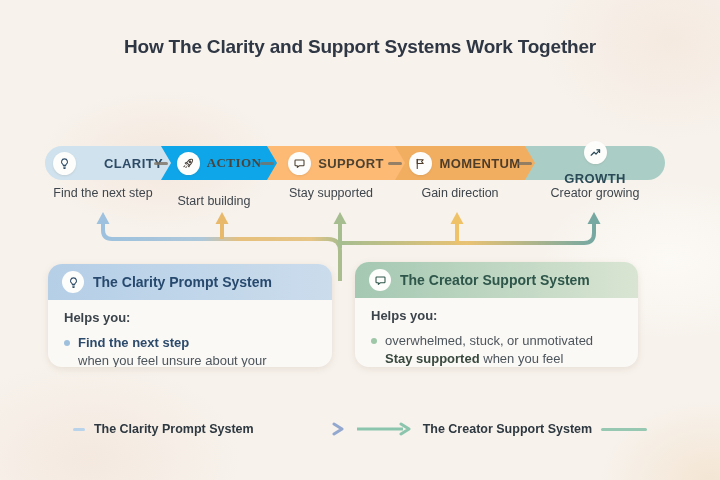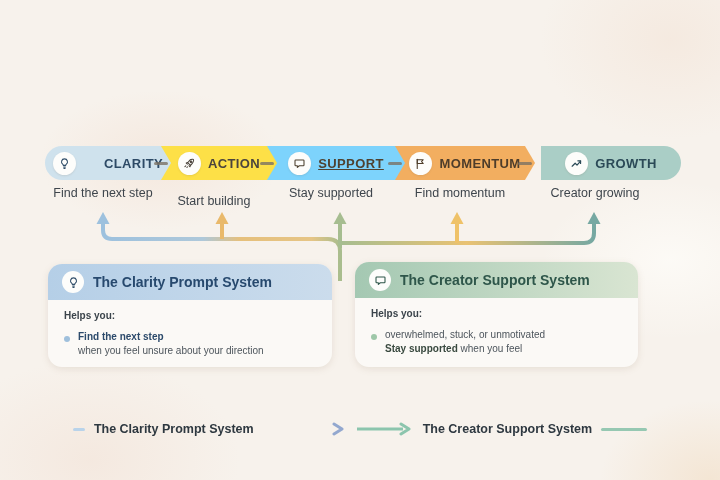--- a/index.html
+++ b/index.html
@@ -25,21 +25,21 @@
   .flowbar{position:absolute; left:45px; top:146px; width:620px; height:34px; z-index:2;}
   .stage{
     position:absolute; top:0; height:34px; display:flex; align-items:center;
     justify-content:center; gap:7px; font-size:13px; font-weight:bold; letter-spacing:.4px;
   }
   .s0{left:0;   width:126px; z-index:5; border-radius:17px 0 0 17px;
       clip-path:polygon(0 0, calc(100% - 10px) 0, 100% 50%, calc(100% - 10px) 100%, 0 100%);}
   .s1{left:116px;width:116px; z-index:4; clip-path:polygon(0 0, calc(100% - 10px) 0, 100% 50%, calc(100% - 10px) 100%, 0 100%);}
   .s2{left:222px;width:138px; z-index:3; clip-path:polygon(0 0, calc(100% - 10px) 0, 100% 50%, calc(100% - 10px) 100%, 0 100%);}
   .s3{left:350px;width:140px; z-index:2; clip-path:polygon(0 0, calc(100% - 10px) 0, 100% 50%, calc(100% - 10px) 100%, 0 100%);}
-  .s4{left:496px;width:140px; z-index:1; border-radius:0 17px 17px 0;}
+  .s4{left:480px;width:140px; z-index:1; border-radius:0 17px 17px 0;flex-direction:column;}
   .icon-circle{
     width:23px; height:23px; border-radius:50%; background:#fdfdfb;
     display:flex; align-items:center; justify-content:center; flex:0 0 auto;
     box-shadow:0 1px 2px rgba(120,100,80,.15);
   }
   .icon-circle svg{display:block;}
   .bar-dash{
     position:absolute; top:16px; width:14px; height:2.5px; border-radius:2px;
     background:#7a7264; z-index:6; opacity:.8;
   }
@@ -58,21 +58,21 @@
   .card{
     position:absolute; border-radius:14px; overflow:hidden; z-index:2;
     background:#fbf9f6; box-shadow:0 2px 7px rgba(150,125,100,.16);
   }
   .card-left{left:48px; top:264px; width:284px; height:103px;}
   .card-right{left:355px; top:262px; width:283px; height:105px;}
   .card-header{height:36px; display:flex; align-items:center; gap:9px; padding:0 14px; font-size:14px; font-weight:bold;}
   .card-left  .card-header{background:linear-gradient(90deg,#b5cfe7,#cbdcec); color:#27496e;}
   .card-right .card-header{background:linear-gradient(90deg,#a4c8b2,#d9e5d2); color:#2e564a;}
   .card-header .icon-circle{width:22px;height:22px;box-shadow:none;}
-  .card-body{padding:9px 16px 0 16px; font-size:10px; color:#4d555c; line-height:1.4;}
+  .card-body{padding:9px 16px 0 16px; font-size:13px; color:#4d555c; line-height:1.4;}
   .helps{font-weight:bold; color:#3b444b; margin-bottom:7px;}
   .bullet{display:flex; gap:8px;}
   .dot{width:6px;height:6px;border-radius:50%;margin-top:6px;flex:0 0 auto;}
   .card-left  .dot{background:#9fc0dc;}
   .card-right .dot{background:#9ec7a8;}
   .card-left  .bullet strong{color:#2c4a6b;}
   .card-right .bullet strong{color:#39493f;}
 
   
   .legend{
@@ -88,20 +88,21 @@
 <body>
 
 <div class="canvas">
 
   <div class="blob blob1"></div>
   <div class="blob blob2"></div>
   <div class="blob blob3"></div>
   <div class="blob blob4"></div>
   <div class="blob blob5"></div>
 
+  <div class="title">How The Clarity and Support Systems Work Together</div>
 
   <svg class="connectors" width="720" height="480" viewBox="0 0 720 480">
     <defs>
       <linearGradient id="gA" gradientUnits="userSpaceOnUse" x1="103" y1="0" x2="340" y2="0">
         <stop offset="0" stop-color="#9dc1de"></stop>
         <stop offset="0.42" stop-color="#aec8da"></stop>
         <stop offset="0.58" stop-color="#e6c07c"></stop>
         <stop offset="0.88" stop-color="#e6c586"></stop>
         <stop offset="1" stop-color="#a9bd8e"></stop>
       </linearGradient>
@@ -126,31 +127,31 @@
   <div class="flowbar">
     <div class="stage s0" style="background: rgb(207, 226, 237); color: rgb(45, 74, 102); gap: 28px;">
       <span class="icon-circle">
         <svg width="13" height="13" viewBox="0 0 24 24" fill="none" stroke="#33506b" stroke-width="2" stroke-linecap="round">
           <path d="M12 3.5a5.5 5.5 0 0 0-3.2 10c.6.45 1 1.1 1.1 1.9h4.2c.1-.8.5-1.45 1.1-1.9a5.5 5.5 0 0 0-3.2-10z"></path>
           <path d="M10.3 18.6h3.4M11 21h2"></path>
         </svg>
       </span>
       <span>CLARITY</span>
     </div>
-    <div class="stage s1" style="background: #fde047; color: rgb(75, 68, 60);">
+    <div class="stage s1" style="background: #0ea5e9; color: rgb(75, 68, 60); font-family: Liberation Serif, serif;">
       <span class="icon-circle">
         <svg width="13" height="13" viewBox="0 0 24 24" fill="none" stroke="#4b443c" stroke-width="1.9" stroke-linecap="round" stroke-linejoin="round">
           <path d="M14.5 4.8c2-.8 4-.9 4.6-.3.6.6.5 2.6-.3 4.6-.7 1.7-1.9 3.4-3.5 5l-1.4 1.4-5.3-5.3 1.4-1.4c1.6-1.6 2.8-3.3 4.5-4z"></path>
           <circle cx="14.9" cy="9.1" r="1.5"></circle>
           <path d="M8.6 10.2l-2.6.9 2 2M13.8 15.5l-.9 2.6-2-2M5.2 16.2l-1.7 1.7M8.3 18.2l-1.2 1.2"></path>
         </svg>
       </span>
       <span>ACTION</span>
     </div>
-    <div class="stage s2" style="background: #7dd3fc; color: rgb(78, 66, 49); text-decoration: underline;">
+    <div class="stage s2" style="background: #fdba74; color: rgb(78, 66, 49);">
       <span class="icon-circle">
         <svg width="13" height="13" viewBox="0 0 24 24" fill="none" stroke="#4e4231" stroke-width="2" stroke-linejoin="round">
           <path d="M5 5.5h14a1.3 1.3 0 0 1 1.3 1.3v8a1.3 1.3 0 0 1-1.3 1.3h-7.4L8 19.3v-3.2H5a1.3 1.3 0 0 1-1.3-1.3v-8A1.3 1.3 0 0 1 5 5.5z"></path>
         </svg>
       </span>
       <span>SUPPORT</span>
     </div>
     <div class="stage s3" style="background: rgb(242, 174, 96); color: rgb(78, 61, 42);">
       <span class="icon-circle">
         <svg width="13" height="13" viewBox="0 0 24 24" fill="none" stroke="#4e3d2a" stroke-width="2" stroke-linejoin="round" stroke-linecap="round">
@@ -171,21 +172,21 @@
     </div>
     <span class="bar-dash d0"></span>
     <span class="bar-dash d1"></span>
     <span class="bar-dash d2"></span>
     <span class="bar-dash d3"></span>
   </div>
 
   <span class="caption c0">Find the next step</span>
   <span class="caption c1">Start building</span>
   <span class="caption c2">Stay supported</span>
-  <span class="caption c3">Find momentum</span>
+  <span class="caption c3">Gain direction</span>
   <span class="caption c4">Creator growing</span>
 
   <div class="card card-left">
     <div class="card-header">
       <span class="icon-circle">
         <svg width="13" height="13" viewBox="0 0 24 24" fill="none" stroke="#33506b" stroke-width="2" stroke-linecap="round">
           <path d="M12 3.5a5.5 5.5 0 0 0-3.2 10c.6.45 1 1.1 1.1 1.9h4.2c.1-.8.5-1.45 1.1-1.9a5.5 5.5 0 0 0-3.2-10z"></path>
           <path d="M10.3 18.6h3.4M11 21h2"></path>
         </svg>
       </span>

